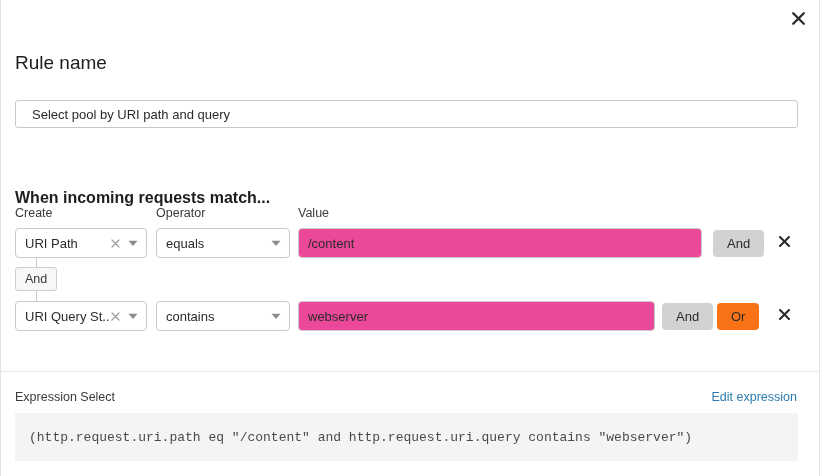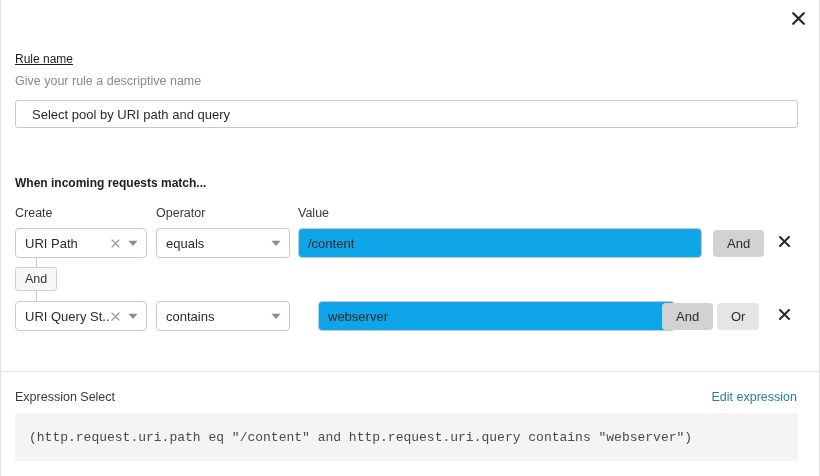--- a/index.html
+++ b/index.html
@@ -47,23 +47,22 @@
     cursor: pointer;
     background: transparent;
     border: none;
     padding: 0;
   }
   .close-btn svg { display: block; }
 
   
   .field-label {
     position: absolute;
-    font-size: 12px;
+    font-size: 19px;
     color: #1d1d1d;
-    text-decoration: underline;
   }
   .rule-name-label { left: 14px; top: 52px; }
   .rule-name-help {
     position: absolute;
     left: 14px;
     top: 74px;
     font-size: 12.5px;
     color: #8a8a8a;
   }
   .rule-name-input {
@@ -80,22 +79,22 @@
     font-size: 13px;
     color: #2b2b2b;
     padding: 0 16px;
     outline: none;
   }
 
   
   .section-heading {
     position: absolute;
     left: 14px;
-    top: 176px;
-    font-size: 12px;
+    top: 189px;
+    font-size: 16px;
     font-weight: bold;
     color: #1d1d1d;
   }
 
   
   .col-head {
     position: absolute;
     top: 206px;
     font-size: 12.5px;
     color: #3a3a3a;
@@ -151,45 +150,45 @@
 
   .field-select { left: 14px; width: 132px; }
   .operator-select { left: 155px; width: 134px; }
 
   .value-input {
     position: absolute;
     height: 30px;
     box-sizing: border-box;
     border: 1px solid #c9c9c9;
     border-radius: 4px;
-    background: #0ea5e9;
+    background: #ec4899;
     font-family: "Liberation Sans", sans-serif;
     font-size: 13px;
     color: #2b2b2b;
     padding: 14px 9px;
     outline: none;
   }
   .value-1 { left: 297px; width: 404px; }
-  .value-2 { left: 297px; width: 357px; margin-left: 20px; }
+  .value-2 { left: 297px; width: 357px; }
 
   .logic-btn {
     position: absolute;
     height: 27px;
     top: 2px;
     box-sizing: border-box;
     border: none;
     border-radius: 4px;
     background: #d2d2d2;
     font-family: "Liberation Sans", sans-serif;
     font-size: 13px;
     color: #2b2b2b;
     cursor: pointer;
     padding: 0 14px;
   }
-  .logic-btn.or { background: #e5e5e5; }
+  .logic-btn.or { background: #f97316; }
   .and-1 { left: 712px; }
   .and-2 { left: 661px; }
   .or-2  { left: 716px; }
 
   .delete-btn {
     position: absolute;
     top: 4px;
     width: 22px;
     height: 22px;
     display: flex;
@@ -288,21 +287,20 @@
 
   <button class="close-btn">
     <span>
       <svg width="15" height="15" viewBox="0 0 15 15">
         <path d="M2.2 2.2 L12.8 12.8 M12.8 2.2 L2.2 12.8" stroke="#2b2b2b" stroke-width="2.3" stroke-linecap="round"></path>
       </svg>
     </span>
   </button>
 
   <div class="field-label rule-name-label">Rule name</div>
-  <div class="rule-name-help">Give your rule a descriptive name</div>
   <input class="rule-name-input" type="text" value="Select pool by URI path and query" style="">
 
   <div class="section-heading">When incoming requests match...</div>
 
   <div class="col-head field">Create</div>
   <div class="col-head operator">Operator</div>
   <div class="col-head value">Value</div>
 
   <div class="row row-1">
     <div class="select-box field-select">

